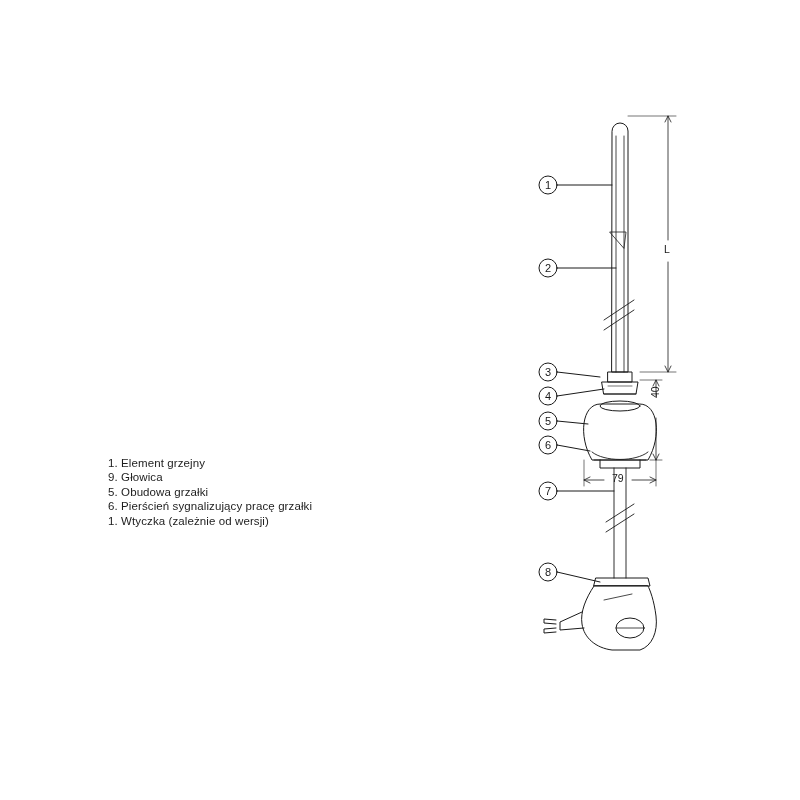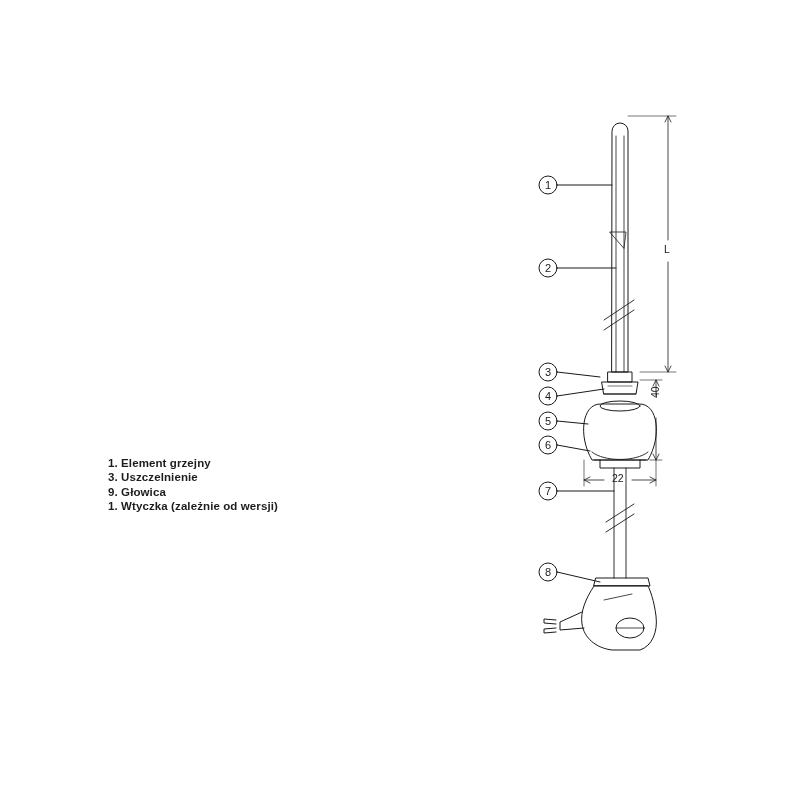--- a/index.html
+++ b/index.html
@@ -26,21 +26,20 @@
     position: absolute;
     left: 108px;
     top: 456px;
     font-size: 11.5px;
     line-height: 14.4px;
     color: #1d1d1d;
     white-space: nowrap;
   }
   .legend div {
     letter-spacing: 0.1px;
-    font-weight: bold;
   }
   .callout-num {
     position: absolute;
     font-size: 11px;
     color: #1a1a1a;
     text-align: center;
     width: 20px;
     line-height: 20px;
   }
   .dim-label {
@@ -142,20 +141,21 @@
 <div class="callout-num" style="left:538px; top:258px;">2</div>
 <div class="callout-num" style="left:538px; top:362px;">3</div>
 <div class="callout-num" style="left:538px; top:386px;">4</div>
 <div class="callout-num" style="left:538px; top:411px;">5</div>
 <div class="callout-num" style="left:538px; top:435px;">6</div>
 <div class="callout-num" style="left:538px; top:481px;">7</div>
 <div class="callout-num" style="left:538px; top:562px;">8</div>
 
 <div class="dim-label" style="left:664px; top:243px;">L</div>
 <div class="dim-label" style="left:649px; top:398px; transform:rotate(-90deg); transform-origin:left top;">40</div>
-<div class="dim-label" style="left:612px; top:472px;">22</div>
+<div class="dim-label" style="left:612px; top:472px;">79</div>
 
 <div class="legend">
   <div>1. Element grzejny</div>
-  <div>3. Uszczelnienie</div>
   <div>9. Głowica</div>
+  <div>5. Obudowa grzałki</div>
+  <div>6. Pierścień sygnalizujący pracę grzałki</div>
   <div>1. Wtyczka (zależnie od wersji)</div>
 </div>
 
 </body></html>

